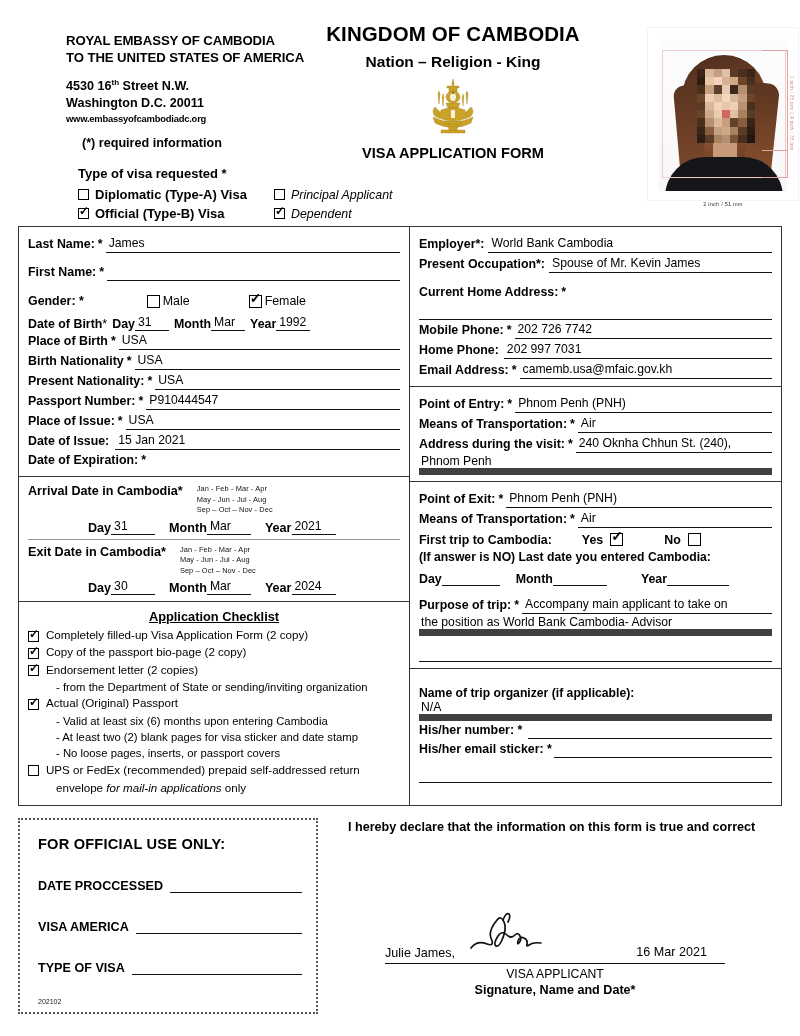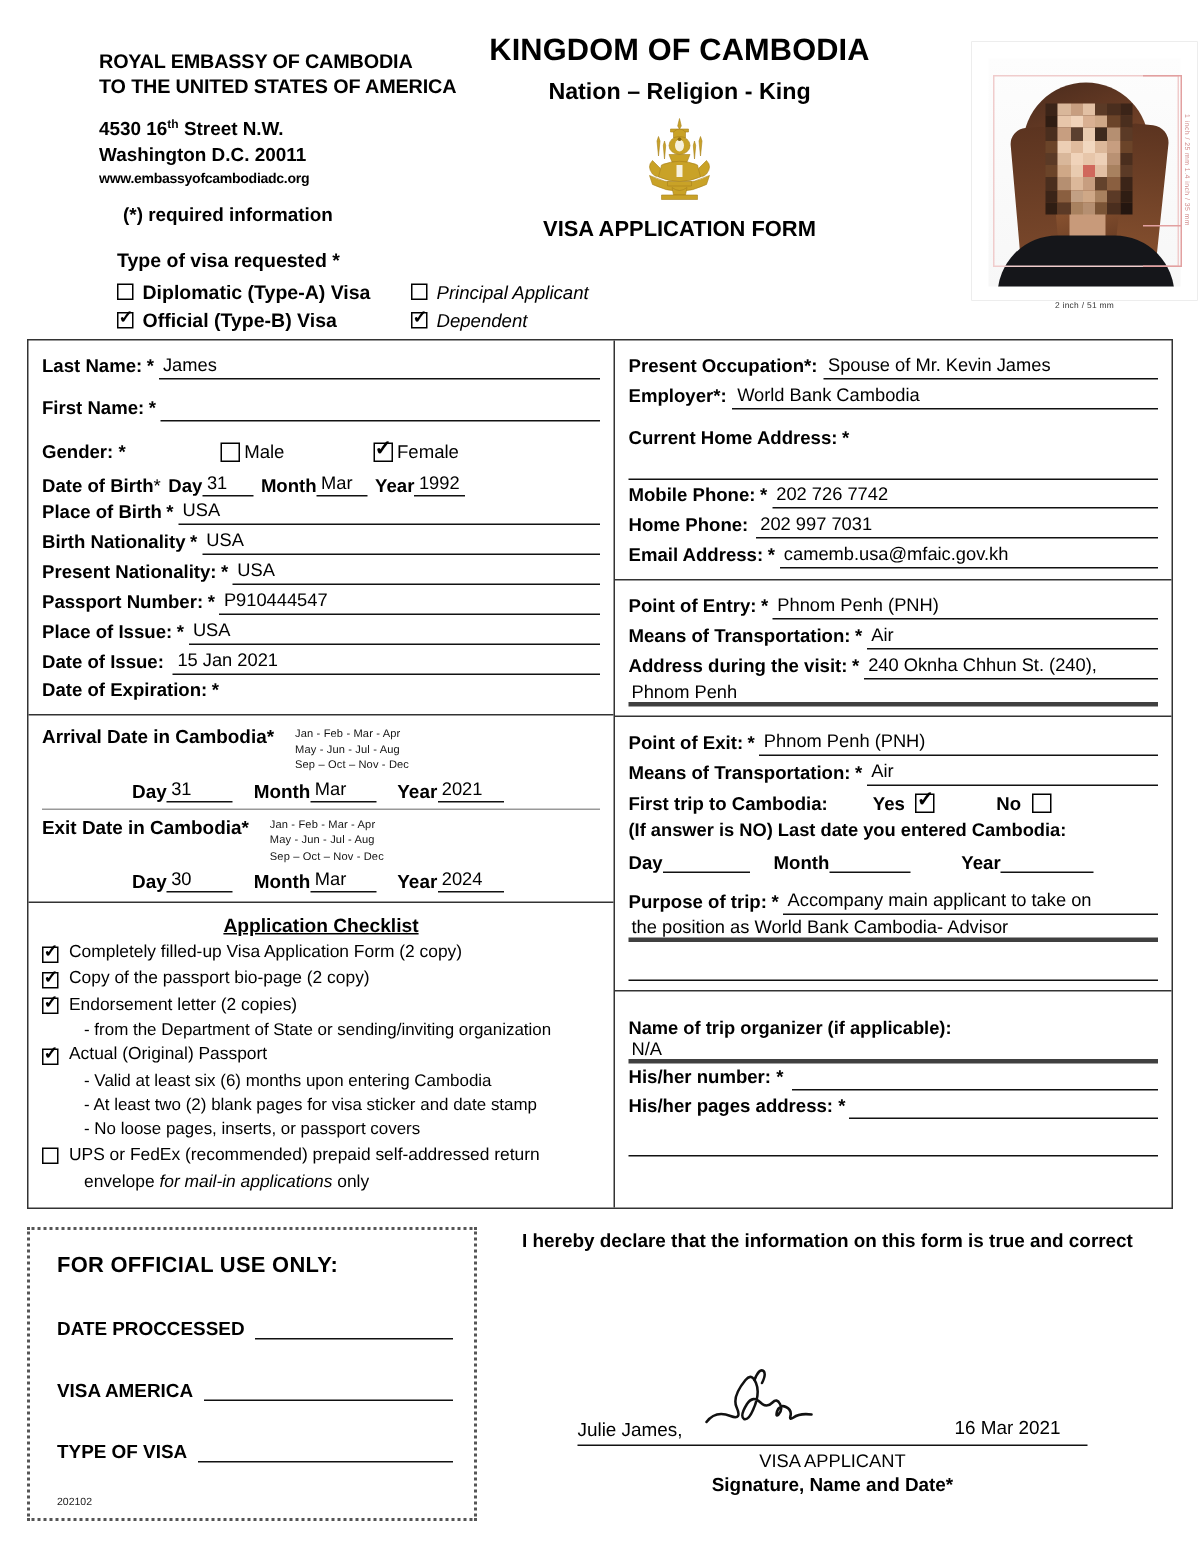--- a/index.html
+++ b/index.html
@@ -139,21 +139,21 @@
   .cl-wrap2 { font-size: 11.6px; margin-left: 28px; line-height: 1.3; }
   .cl-wrap2 em { font-style: italic; }
 
   
   .yn-row { display: flex; align-items: center; font-size: 12.4px; height: 21px; }
   .yn-row .lab { font-weight: bold; }
   .yn { display: flex; align-items: center; margin-left: 30px; }
   .yn span { font-weight: bold; margin-right: 7px; }
   .note { font-size: 12.2px; font-weight: bold; }
   .plain-line { border-bottom: 1px solid #111; height: 17px; margin-top: 2px; }
-  .wrapval { font-size: 12.2px; border-bottom: 3px solid #404040; padding-left: 2px; min-height: 17px; }
+  .wrapval { font-size: 12.2px; border-bottom: 7px solid #404040; padding-left: 2px; min-height: 17px; }
 
   
   .official {
     position: absolute; left: 18px; top: 818px; width: 300px; height: 196px;
     border: 2px dotted #555; padding: 16px 14px 0 18px;
   }
   .official h3 { font-size: 14.6px; font-weight: bold; letter-spacing: 0.2px; }
   .off-row { display: flex; align-items: flex-end; margin-top: 26px; font-size: 12.6px; }
   .off-row .k { font-weight: bold; white-space: nowrap; }
   .off-row .ln { flex: 1; border-bottom: 1.4px solid #111; margin-left: 7px; height: 15px; max-width: 172px; }
@@ -493,26 +493,26 @@
         </div>
         <div class="cl-wrap2"><span>envelope </span><em>for mail-in applications</em><span> only</span></div>
       </div>
 
     </div>
 
     <div class="col-r">
 
       <div class="sec">
         <div class="fl">
+          <span class="lab">Employer*:</span>
+          <span class="val" style="margin-left:4px">World Bank Cambodia</span>
+        </div>
+        <div class="fl">
           <span class="lab">Present Occupation*:</span>
           <span class="val" style="margin-left:4px">Spouse of Mr. Kevin James</span>
-        </div>
-        <div class="fl">
-          <span class="lab">Employer*:</span>
-          <span class="val" style="margin-left:4px">World Bank Cambodia</span>
         </div>
         <div class="gap"></div>
         <div class="fl">
           <span class="lab">Current Home Address:</span>
           <span class="star">*</span>
         </div>
         <div class="plain-line"></div>
         <div class="fl">
           <span class="lab">Mobile Phone:</span>
           <span class="star">*</span>
@@ -597,21 +597,21 @@
 
       <div class="sec bt">
         <div style="height:10px"></div>
         <div class="note">Name of trip organizer (if applicable):</div>
         <div class="wrapval">N/A</div>
         <div class="fl">
           <span class="lab">His/her number: *</span>
           <span class="val" style="margin-left:6px"></span>
         </div>
         <div class="fl">
-          <span class="lab">His/her pages address: *</span>
+          <span class="lab">His/her email sticker: *</span>
           <span class="val" style="margin-left:2px"></span>
         </div>
         <div class="plain-line" style="margin-top:8px"></div>
       </div>
 
     </div>
   </div>
 
   <div class="official">
     <h3>FOR OFFICIAL USE ONLY:</h3>

